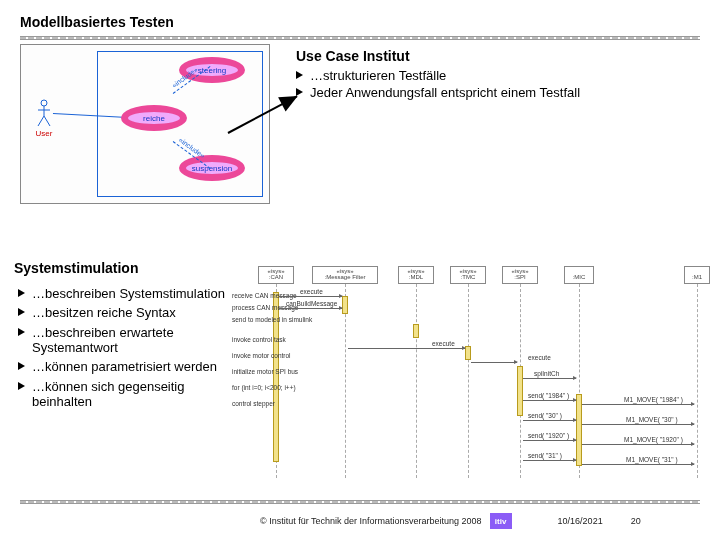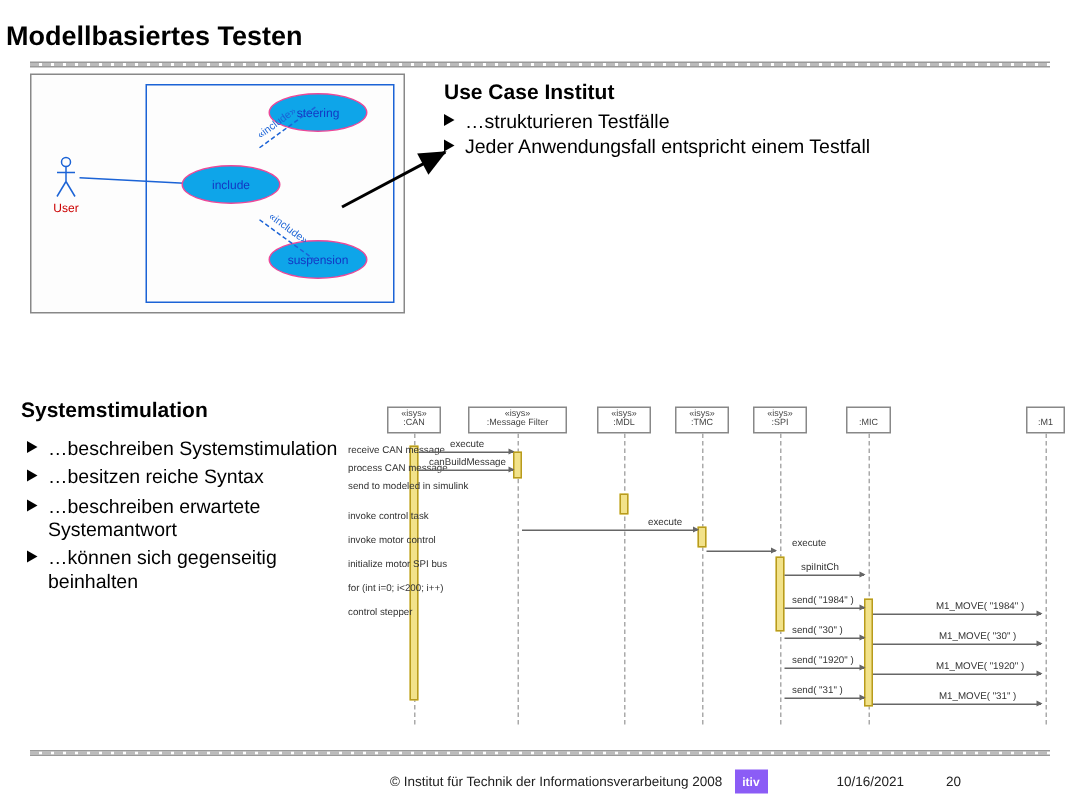--- a/index.html
+++ b/index.html
@@ -6,23 +6,23 @@
   body {
     width: 720px;
     height: 540px;
     font-family: Arial, Helvetica, sans-serif;
     background: #fff;
     color: #000;
     position: relative;
     overflow: hidden;
   }
   .slide-title {
-    font-size: 18px;
+    font-size: 14px;
     font-weight: bold;
-    padding: 14px 20px 6px 4px;
+    padding: 14px 20px 6px 20px;
   }
   .title-rule {
     height: 4px;
     margin: 0 20px 4px 20px;
     background: repeating-linear-gradient(
       to right,
       #bbb 0, #bbb 6px, #fff 6px, #fff 8px
     );
     border-top: 1px solid #999;
     border-bottom: 1px solid #999;
@@ -64,23 +64,23 @@
   }
   .uc-rect {
     position: absolute;
     left: 76px; top: 6px;
     width: 166px; height: 146px;
     border: 1px solid #1b63d6;
   }
   .uc-ellipse {
     position: absolute;
     width: 66px; height: 26px;
-    border: 1px solid #ec4899;
+    border: 7px solid #ec4899;
     border-radius: 50%;
-    background: #0ea5e9;
+    background: #f0abfc;
     font-size: 8px;
     color: #1337c4;
     display: flex;
     align-items: center;
     justify-content: center;
   }
   .uc-steering { left: 158px; top: 12px; }
   .uc-startup  { left: 100px; top: 60px; }
   .uc-susp     { left: 158px; top: 110px; }
   .uc-actor {
@@ -250,21 +250,21 @@
         <circle cx="7" cy="4" r="3" fill="none" stroke="#1b63d6"></circle>
         <line x1="7" y1="7" x2="7" y2="17" stroke="#1b63d6"></line>
         <line x1="1" y1="11" x2="13" y2="11" stroke="#1b63d6"></line>
         <line x1="7" y1="17" x2="1" y2="27" stroke="#1b63d6"></line>
         <line x1="7" y1="17" x2="13" y2="27" stroke="#1b63d6"></line>
       </svg>
       <span>User</span>
     </div>
     <span class="uc-link uc-l1"></span>
     <div class="uc-ellipse uc-steering">steering</div>
-    <div class="uc-ellipse uc-startup">include</div>
+    <div class="uc-ellipse uc-startup">reiche</div>
     <div class="uc-ellipse uc-susp">suspension</div>
     <span class="uc-inc uc-inc1">
         <span>«include»</span>
       </span>
     <span class="uc-inc uc-inc2">
         <span>«include»</span>
       </span>
   </div>
 
   <div class="arrow-big"></div>
@@ -277,20 +277,21 @@
     </ul>
   </div>
 </div>
 
 <div class="lower">
   <div class="section-heading lower-heading">Systemstimulation</div>
   <ul class="bullets lower-bullets">
     <li>…beschreiben Systemstimulation</li>
     <li>…besitzen reiche Syntax</li>
     <li>…beschreiben erwartete Systemantwort</li>
+    <li>…können parametrisiert werden</li>
     <li>…können sich gegenseitig beinhalten</li>
   </ul>
 
   <div class="seq-fig">
 
     <div class="lifehdr" style="left:22px;width:36px"><span>«isys»</span><br><span>:CAN</span></div>
     <div class="lifehdr" style="left:76px;width:66px"><span>«isys»</span><br><span>:Message Filter</span></div>
     <div class="lifehdr" style="left:162px;width:36px"><span>«isys»</span><br><span>:MDL</span></div>
     <div class="lifehdr" style="left:214px;width:36px"><span>«isys»</span><br><span>:TMC</span></div>
     <div class="lifehdr" style="left:266px;width:36px"><span>«isys»</span><br><span>:SPI</span></div>

